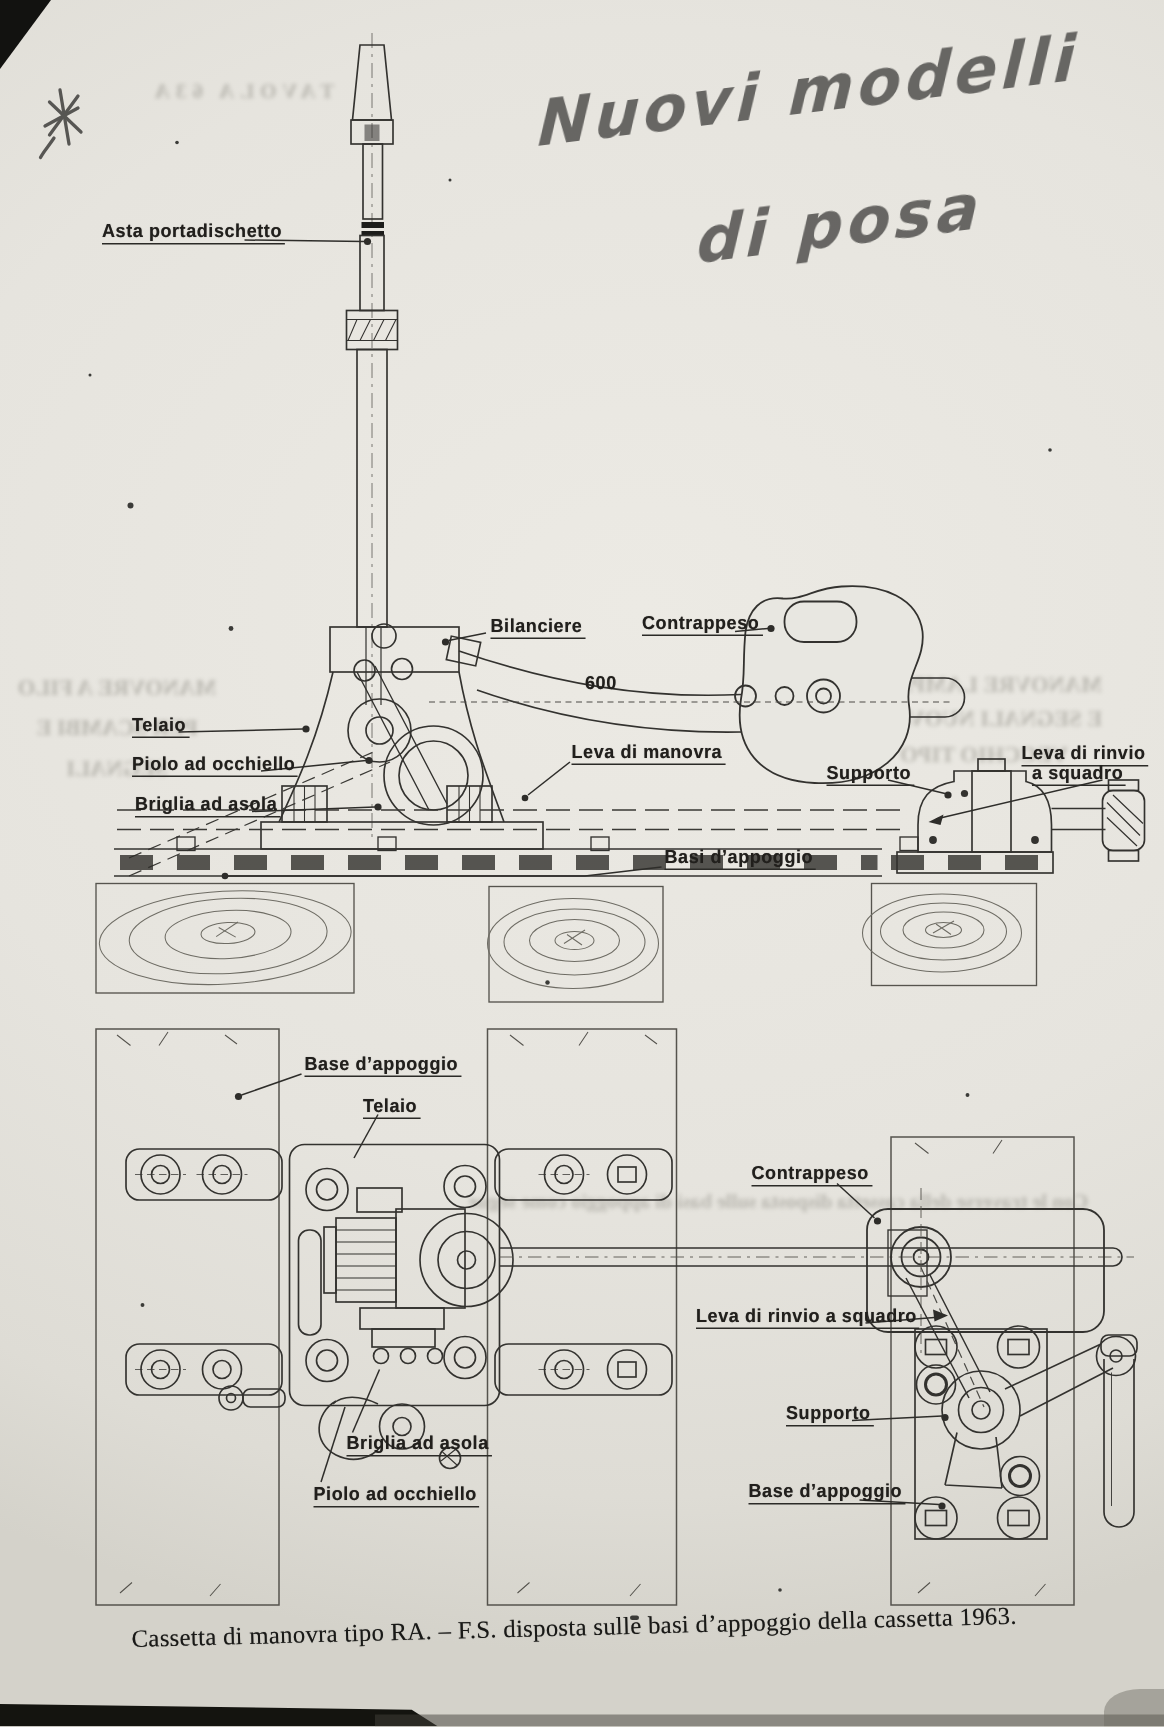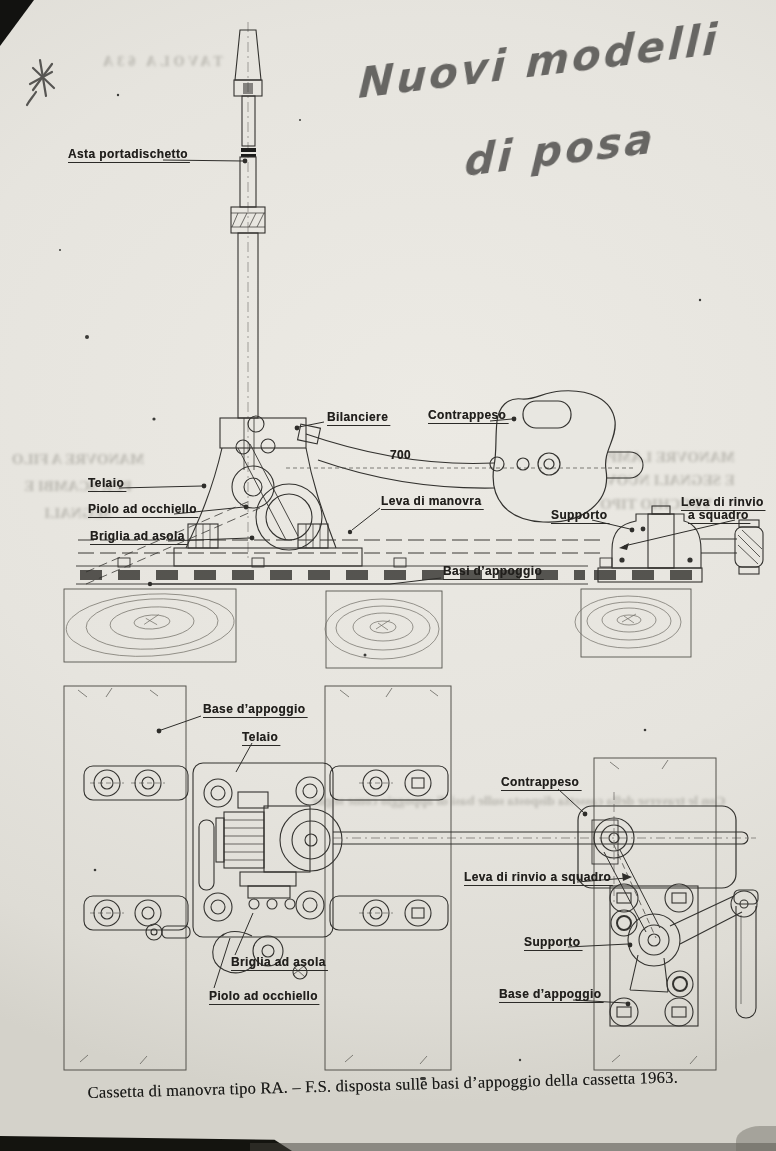--- a/index.html
+++ b/index.html
@@ -326,21 +326,21 @@
         <circle cx="520" cy="1060" r="1.2"></circle>
       <rect x="420" y="1077" width="6" height="3" rx="1.5"></rect>
       <circle cx="300" cy="120" r="1"></circle>
         <circle cx="645" cy="730" r="1.3"></circle>
     </g>
   </svg>
 
   <div class="lbl" style="left:68px;top:147px">Asta portadischetto</div>
   <div class="lbl" style="left:327px;top:410px">Bilanciere</div>
   <div class="lbl" style="left:428px;top:408px">Contrappeso</div>
-  <div class="lbl nou" style="left:390px;top:448px">700</div>
+  <div class="lbl nou" style="left:390px;top:448px">600</div>
   <div class="lbl" style="left:88px;top:476px">Telaio</div>
   <div class="lbl" style="left:88px;top:502px">Piolo ad occhiello</div>
   <div class="lbl" style="left:90px;top:529px">Briglia ad asola</div>
   <div class="lbl" style="left:381px;top:494px">Leva di manovra</div>
   <div class="lbl" style="left:551px;top:508px">Supporto</div>
   <div class="lbl" style="left:681px;top:495px">Leva di rinvio</div>
   <div class="lbl" style="left:688px;top:508px">a squadro</div>
   <div class="lbl" style="left:443px;top:564px">Basi d’appoggio</div>
   <div class="lbl" style="left:203px;top:702px">Base d’appoggio</div>
   <div class="lbl" style="left:242px;top:730px">Telaio</div>

